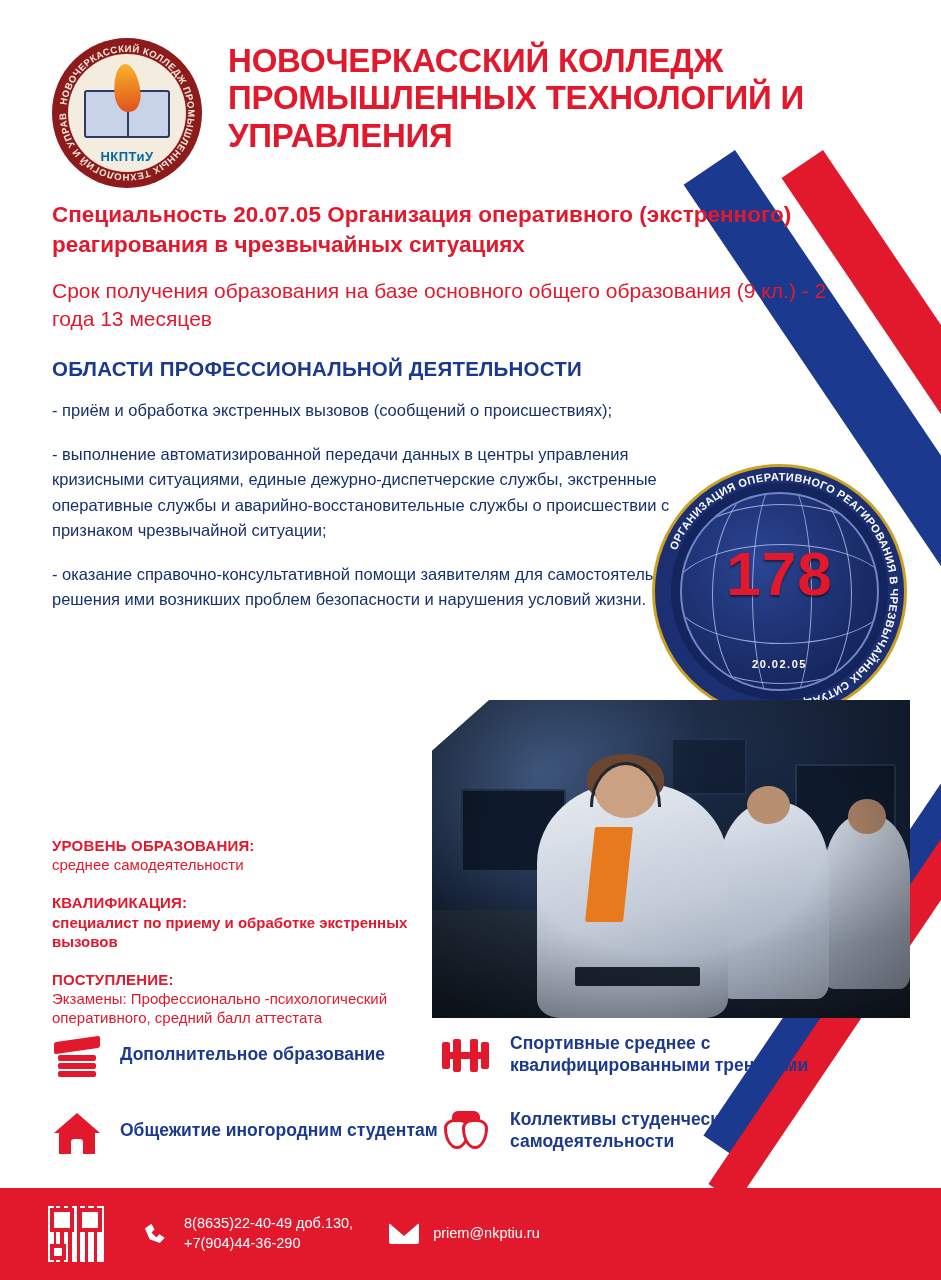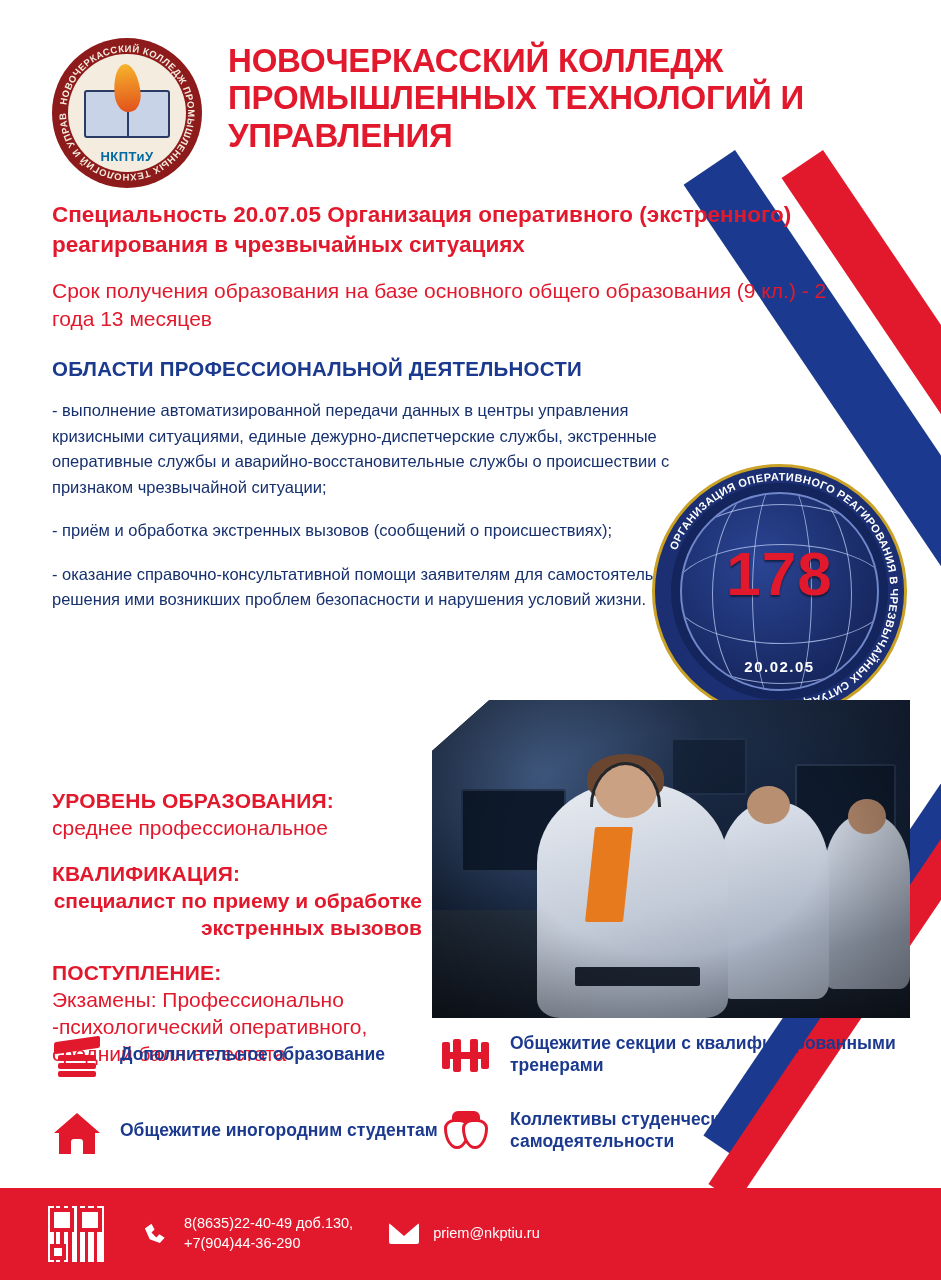--- a/index.html
+++ b/index.html
@@ -208,21 +208,21 @@
     font-weight: bold;
     letter-spacing: 1px;
     text-shadow: 0 2px 2px rgba(0,0,0,.5);
   }
   .emblem .code {
     position: absolute;
     left: 12px; top: 196px;
     width: 255px;
     text-align: center;
     color: #ffffff;
-    font-size: 15px;
+    font-size: 11px;
     font-weight: bold;
     letter-spacing: 1.5px;
   }
   .emblem .circtext2 { position: absolute; left: 12px; top: 2px; width: 255px; height: 255px; }
   .emblem .circtext2 text { font-size: 11px; fill: #ffffff; font-weight: bold; letter-spacing: .4px; font-family: "Liberation Sans", sans-serif; }
 
   
   .photo {
     position: absolute;
     left: 432px; top: 700px;
@@ -321,30 +321,30 @@
     border-radius: 2px;
   }
   .photo .vignette {
     position: absolute; inset: 0;
     background: radial-gradient(ellipse at 50% 45%, rgba(0,0,0,0) 45%, rgba(0,0,0,.45) 100%);
   }
 
   
   .info {
     position: absolute;
-    left: 52px; top: 788px;
+    left: 52px; top: 836px;
     width: 370px;
     color: #e2192c;
-    font-size: 21px;
+    font-size: 15px;
     line-height: 1.28;
   }
   .info .grp { margin-bottom: 19px; }
   .info .lbl { font-weight: bold; text-transform: uppercase; letter-spacing: .2px; }
   .info .val { font-weight: normal; }
-  .info .val.bold { font-weight: bold; text-align: right; }
+  .info .val.bold { font-weight: bold; }
 
   
   .features {
     position: absolute;
     left: 48px; top: 1024px;
     width: 860px;
     display: grid;
     grid-template-columns: 390px 470px;
     grid-template-rows: 62px 62px;
     row-gap: 14px;
@@ -541,22 +541,22 @@
       <div class="abbrev">НКПТиУ</div>
     </div>
     <div class="college-name">НОВОЧЕРКАССКИЙ КОЛЛЕДЖ ПРОМЫШЛЕННЫХ ТЕХНОЛОГИЙ И УПРАВЛЕНИЯ</div>
   </div>
 
   <div class="specialty">Специальность 20.07.05 Организация оперативного (экстренного) реагирования в чрезвычайных ситуациях</div>
   <div class="duration">Срок получения образования на базе основного общего образования (9 кл.) - 2 года 13 месяцев</div>
 
   <div class="areas-title">ОБЛАСТИ ПРОФЕССИОНАЛЬНОЙ ДЕЯТЕЛЬНОСТИ</div>
   <div class="areas-body">
+    <p>- приём и обработка экстренных вызовов (сообщений о происшествиях);</p>
     <p>- выполнение автоматизированной передачи данных в центры управления кризисными ситуациями, единые дежурно-диспетчерские службы, экстренные оперативные службы и аварийно-восстановительные службы о происшествии с признаком чрезвычайной ситуации;</p>
-    <p>- приём и обработка экстренных вызовов (сообщений о происшествиях);</p>
     <p>- оказание справочно-консультативной помощи заявителям для самостоятельного решения ими возникших проблем безопасности и нарушения условий жизни.</p>
   </div>
 
   <div class="emblem">
     <div class="disc"></div>
     <div class="circtext2">
       <svg viewBox="0 0 255 255">
         <defs>
           <path id="embCircle" d="M 127.5,127.5 m -111,0 a 111,111 0 1,1 222,0 a 111,111 0 1,1 -222,0"></path>
         </defs>
@@ -588,21 +588,21 @@
     <div class="p-hair"></div>
     <div class="p-head"></div>
     <div class="headset"></div>
     <div class="keyboard"></div>
     <div class="vignette"></div>
   </div>
 
   <div class="info">
     <div class="grp">
       <div class="lbl">УРОВЕНЬ ОБРАЗОВАНИЯ:</div>
-      <div class="val">среднее профессиональное</div>
+      <div class="val">среднее самодеятельности</div>
     </div>
     <div class="grp">
       <div class="lbl">КВАЛИФИКАЦИЯ:</div>
       <div class="val bold">специалист по приему и обработке экстренных вызовов</div>
     </div>
     <div class="grp">
       <div class="lbl">ПОСТУПЛЕНИЕ:</div>
       <div class="val">Экзамены: Профессионально -психологический оперативного, средний балл аттестата</div>
     </div>
   </div>
@@ -619,21 +619,21 @@
     </div>
 
     <div class="feature">
       <div class="ficon ic-dumb">
         <div class="bar"></div>
           <div class="w w1"></div>
           <div class="w w2"></div>
           <div class="w w3"></div>
           <div class="w w4"></div>
       </div>
-      <div class="ftext">Общежитие секции с квалифицированными тренерами</div>
+      <div class="ftext">Спортивные среднее с квалифицированными тренерами</div>
     </div>
 
     <div class="feature">
       <div class="ficon ic-house">
         <div class="roof"></div>
           <div class="body"></div>
           <div class="door"></div>
       </div>
       <div class="ftext">Общежитие иногородним студентам</div>
     </div>

